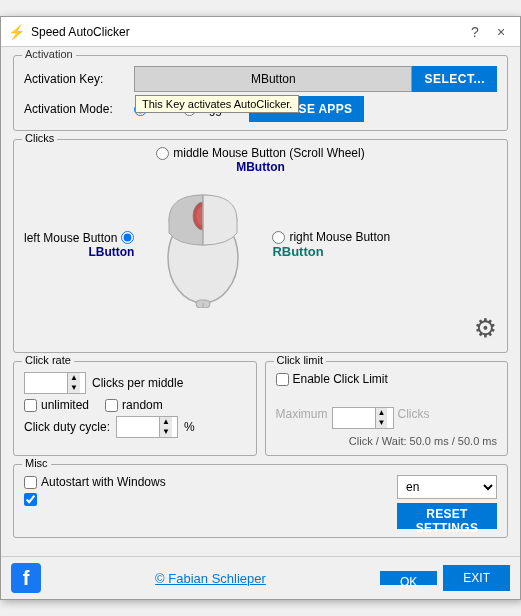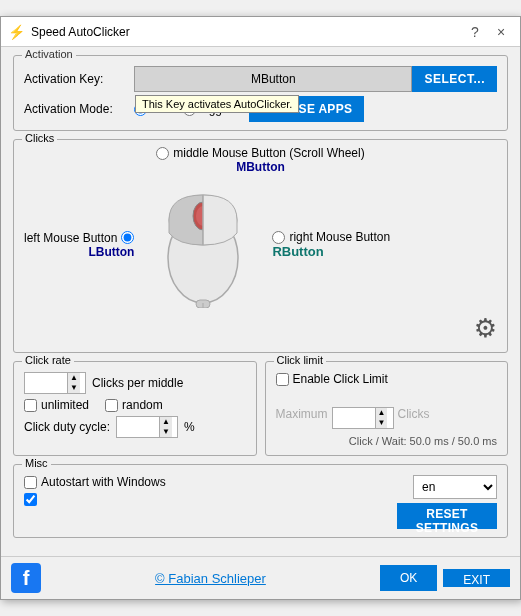--- a/index.html
+++ b/index.html
@@ -304,21 +304,21 @@
       position: relative;
       margin-bottom: 8px;
     }
 
     .lang-select {
       height: 24px;
       font-size: 12px;
       border: 1px solid #aaa;
       background: white;
       padding: 0 4px;
-      width: 84px;
+      width: 100px;
     }
     .reset-btn {
       background: #0078d7;
       color: white;
       border: none;
       padding: 4px 12px;
       font-size: 12px;
       cursor: pointer;
       font-weight: bold;
       letter-spacing: 0.3px;
@@ -356,30 +356,30 @@
       cursor: pointer;
       text-align: center;
     }
     .ok-btn {
       background: #0078d7;
       color: white;
       border: none;
       padding: 4px 20px;
       font-size: 12px;
       cursor: pointer;
-      height: 26px;
+      height: 14px;
     }
     .exit-btn {
       background: #0078d7;
       color: white;
       border: none;
       padding: 4px 20px;
       font-size: 12px;
       cursor: pointer;
-      height: 18px;
+      height: 26px;
     }
 
     input[type="radio"] { cursor: pointer; }
     input[type="checkbox"] { cursor: pointer; }
   </style>
 </head>
 <body>
 
 <div class="window">
 

